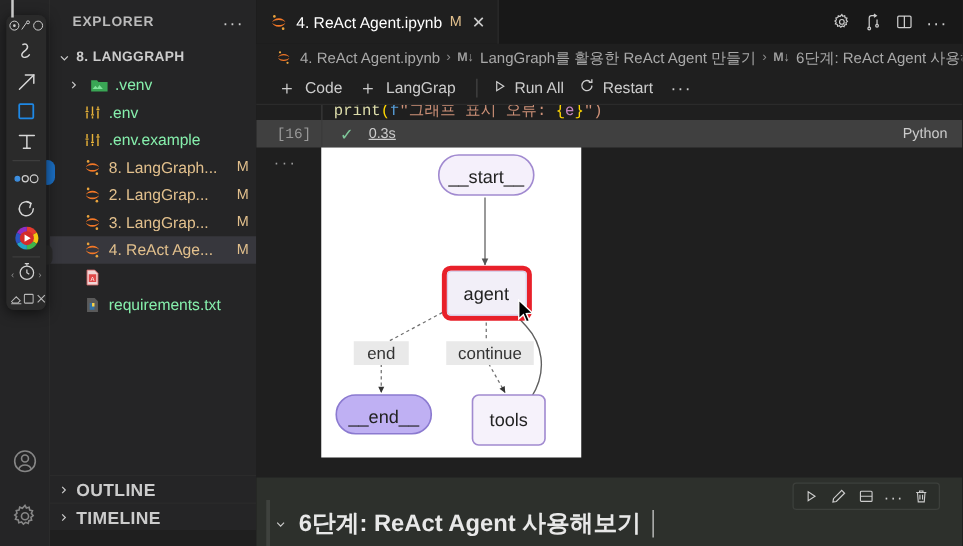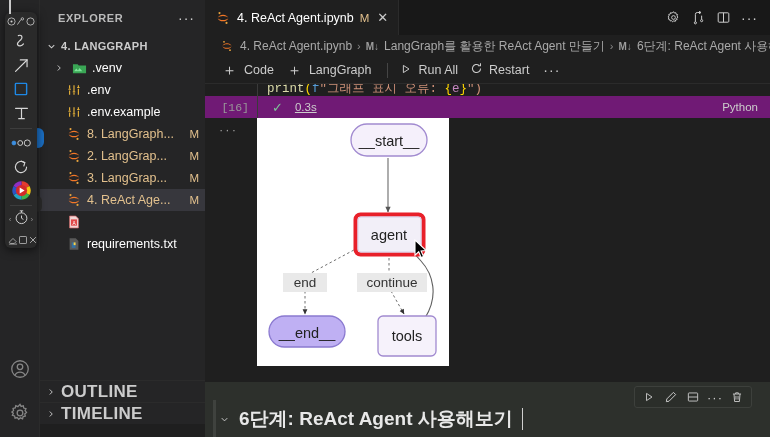--- a/index.html
+++ b/index.html
@@ -52,26 +52,26 @@
   }
   .frow.indent1 { padding-left: 12px; }
   .frow.indent2 { padding-left: 26px; }
   .frow.sel { background: #37373d; }
   .frow .fname { overflow: hidden; text-overflow: clip; }
   .frow .mflag { position: absolute; right: 6px; font-size: 11.5px; }
   .ico { width: 16px; height: 16px; flex: 0 0 16px; display: flex;
     align-items: center; justify-content: center; }
   .ico svg { display:block; }
   .c-mod { color: #e2c08d; }
-  .c-plain { color: #ffffff; }
+  .c-plain { color: #86efac; }
 
   
   .sb-bottom { position: absolute; left: 0; bottom: 0; width: 165px; }
   .panelrow { height: 22px; display: flex; align-items: center; gap: 3px;
-    padding-left: 4px; font-size: 17px; font-weight: bold; color: #cccccc;
+    padding-left: 4px; font-size: 14px; font-weight: bold; color: #cccccc;
     letter-spacing: .3px; border-top: 1px solid #2b2b2b;}
 
   
   .editor { position: absolute; left: 205px; top: 0; right: 0; height: 437px;
     background: #1f1f1f; }
 
   .tabsrow { height: 35px; background: #181818; display: flex; align-items: stretch;
     position: relative; }
   .tab { display: flex; align-items: center; gap: 6px; padding: 0 8px 0 10px;
     background: #1f1f1f; font-size: 12.5px; color: #ffffff; position: relative;
@@ -109,36 +109,36 @@
     width: 1px; background: #3a3a3a; }
   .codetail .ctxt { position: absolute; left: 62px; top: -4px; font-size: 12.5px;
     font-family: "Liberation Mono", monospace; white-space: nowrap; }
   .tk-f { color: #569cd6; }
   .tk-fn { color: #dcdcaa; }
   .tk-str { color: #ce9178; }
   .tk-p { color: #ffd700; }
   .tk-v { color: #c586c0; }
 
   .execrow { height: 22px; display: flex; align-items: center;
-    background: #701a75; position: relative; }
+    background: #404040; position: relative; }
   .exec-label { width: 52px; text-align: right; padding-right: 8px;
     font-size: 11.5px; color: #999999;
     font-family: "Liberation Mono", monospace; }
   .exec-body { position: absolute; left: 52px; right: 0; top: 0; bottom: 0;
     border-left: 1px solid #3a3a3a; display: flex; align-items: center;
     padding-left: 14px; gap: 12px; }
   .exec-check { color: #7ec699; font-size: 13px; }
   .exec-time { font-size: 11.5px; color: #cccccc; text-decoration: underline; }
   .exec-lang { margin-left: auto; padding-right: 12px; font-size: 11.5px;
     color: #cccccc; }
 
   .outrow { position: relative; }
   .out-dots { position: absolute; left: 14px; top: 8px; color: #9d9d9d;
     font-size: 13px; letter-spacing: 2px; line-height: 8px; }
-  .outcanvas { margin-left: 52px; background: #ffffff; width: 192px;
+  .outcanvas { margin-left: 52px; background: #ffffff; width: 208px;
     height: 248px; position: relative; }
 
   
   .graphwrap { position: absolute; inset: 0; }
 
   
   .cursor { position: absolute; pointer-events: none; }
 
   
   .mdcell { position: absolute; left: 0; right: 0; bottom: 0; height: 55px;
@@ -211,21 +211,21 @@
       <span class="sb-title">EXPLORER</span>
       <span class="sb-dots">···</span>
     </div>
 
     <div class="sb-section">
       <span class="chev">
         <svg width="11" height="11" viewBox="0 0 16 16" fill="none" stroke="#cccccc" stroke-width="1.5">
             <path d="M4 6l4 4 4-4"></path>
           </svg>
       </span>
-      <span>4. LANGGRAPH</span>
+      <span>8. LANGGRAPH</span>
     </div>
 
     <div class="filelist">
 
       <div class="frow indent1">
         <span class="chev">
           <svg width="10" height="10" viewBox="0 0 16 16" fill="none" stroke="#cccccc" stroke-width="1.5">
               <path d="M6 4l4 4-4 4"></path>
             </svg>
         </span>
@@ -415,21 +415,21 @@
       <span>6단계: ReAct Agent 사용해보기</span>
     </div>
 
     <div class="nbtoolbar">
       <span class="nbbtn">
         <span style="font-size:15px;color:#cccccc;padding:0 3px;">＋</span>
         <span>Code</span>
       </span>
       <span class="nbbtn">
         <span style="font-size:15px;color:#cccccc;padding:0 3px;">＋</span>
-        <span>LangGraph</span>
+        <span>LangGrap</span>
       </span>
       <span class="nbsep"></span>
       <span class="nbbtn">
         <span style="padding:0 2px;">
           <svg width="12" height="12" viewBox="0 0 16 16" fill="none" stroke="#cccccc" stroke-width="1.3">
             <path d="M4.5 3.2l7.5 4.8-7.5 4.8z"></path>
           </svg>
         </span>
         <span>Run All</span>
       </span>

